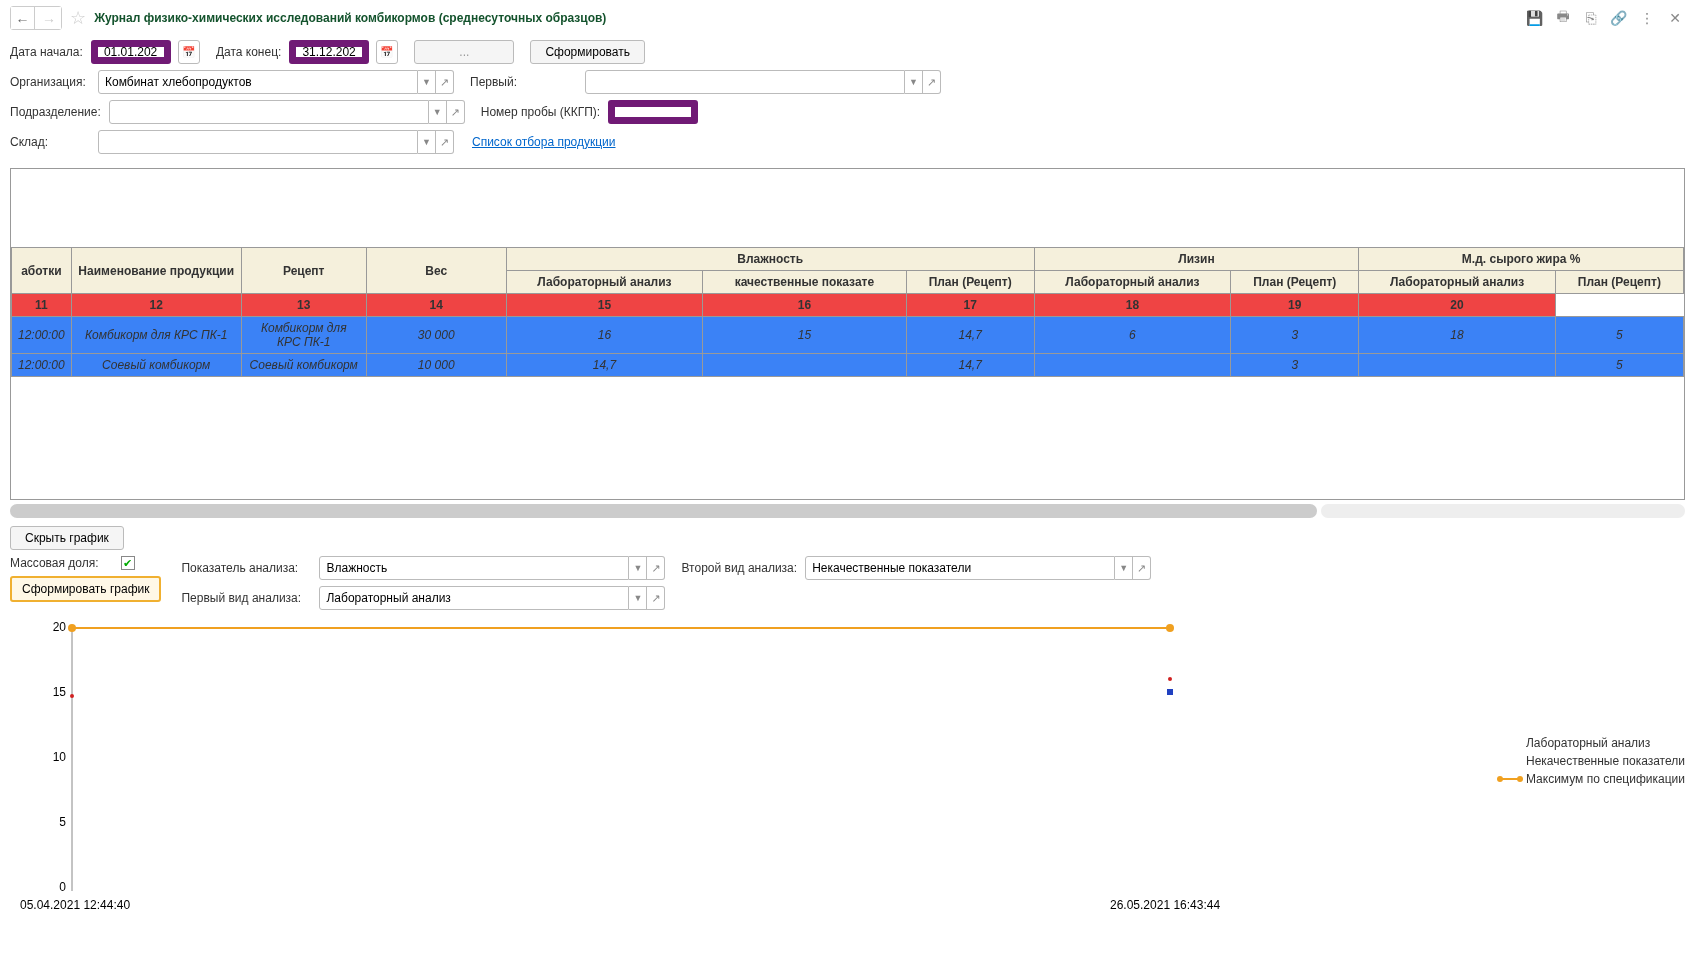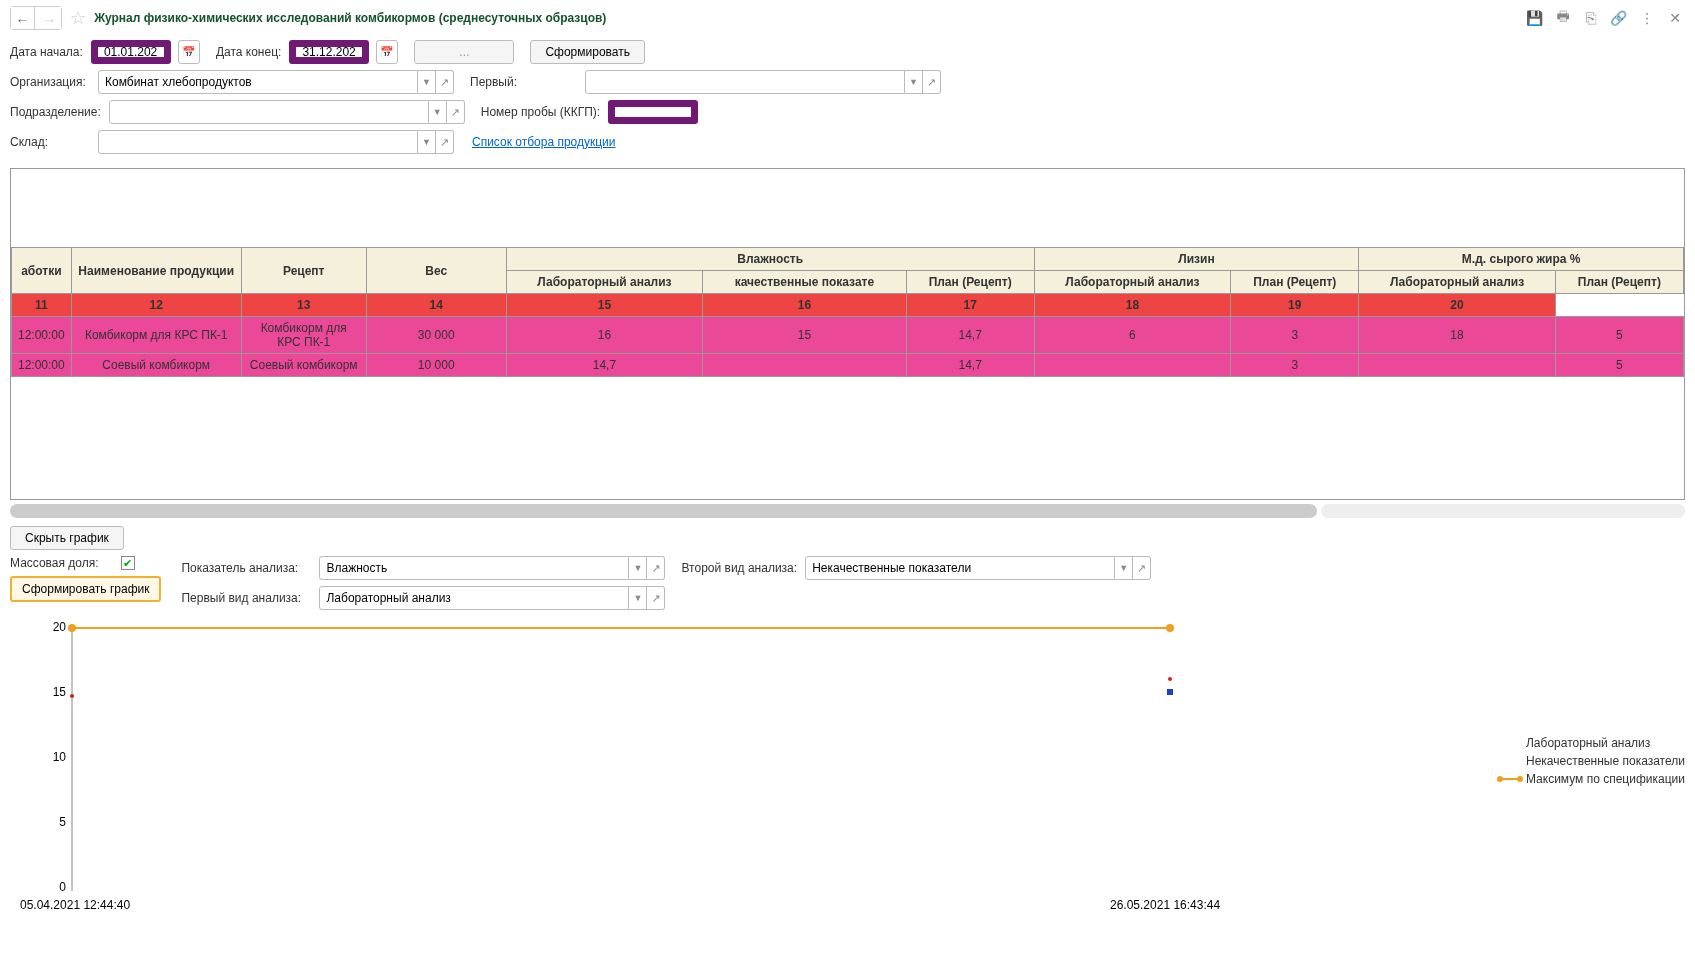--- a/index.html
+++ b/index.html
@@ -30,21 +30,21 @@
     .select-btn2 { width: 18px; height: 24px; border: 1px solid #bbb; border-left: none; border-radius: 0 3px 3px 0; background: #fff; display: flex; align-items: center; justify-content: center; color: #888; font-size: 11px; cursor: pointer; }
     .link { color: #0066cc; text-decoration: underline; cursor: pointer; }
     .small-input { width: 90px; }
     
     .table-area { margin: 4px 10px; border: 1px solid #999; height: 332px; overflow: auto; position: relative; }
     .table-push { height: 78px; }
     table { border-collapse: collapse; width: 100%; }
     th, td { border: 1px solid #999; padding: 4px 6px; text-align: center; font-size: 12px; }
     th { background: #f5f0dc; font-weight: bold; }
     th.col-num { background: #ef4444; font-weight: bold; }
-    td { background: #ec4899; }
+    td { background: #3b82f6; font-style: italic; }
     
     .hscroll { height: 14px; display: flex; margin: 0 10px 6px; }
     .hscroll-thumb { background: #ccc; border-radius: 7px; height: 14px; flex: 0 0 78%; }
     .hscroll-track { flex: 1; background: #eee; border-radius: 7px; height: 14px; margin-left: 4px; }
     
     .chart-toggle { padding: 2px 10px; }
     
     .chart-controls { display: flex; gap: 20px; padding: 4px 10px; align-items: flex-start; }
     .chart-left { display: flex; flex-direction: column; gap: 6px; }
     .checkbox-row { display: flex; align-items: center; gap: 22px; }

